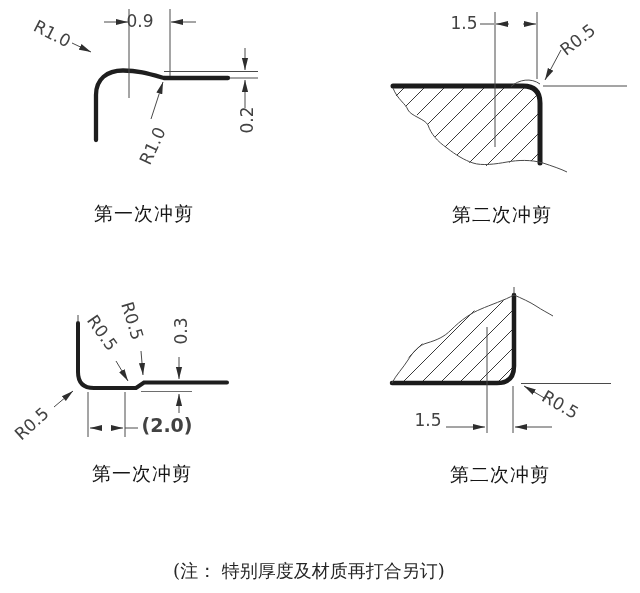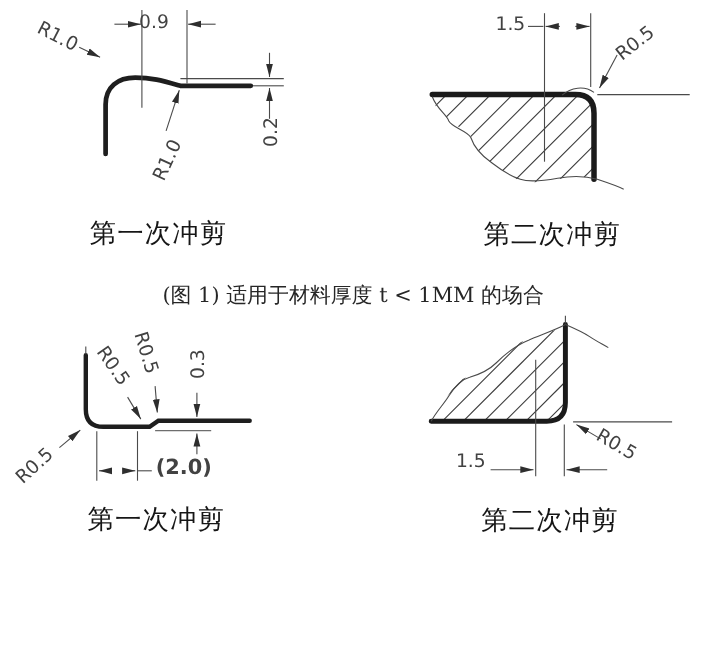--- a/index.html
+++ b/index.html
@@ -9,21 +9,21 @@
   }
   #linework{position:absolute;left:0;top:0;width:640px;height:593px;}
   .dim{
     position:absolute;font-family:"DejaVu Sans","Liberation Sans",sans-serif;
     font-size:17px;color:#424242;white-space:nowrap;line-height:1;
     transform:translate(-50%,-50%) rotate(var(--r,0deg));
   }
   .dim.big{font-size:19px;font-weight:bold;}
   .cap{
     position:absolute;font-family:Liberation Sans, sans-serif;
-    font-size:24px;color:#161616;white-space:nowrap;line-height:1;letter-spacing:1px;
+    font-size:19px;color:#161616;white-space:nowrap;line-height:1;letter-spacing:1px;
     transform:translate(-50%,-50%);
   }
   .subcap{
     position:absolute;font-family:"DejaVu Serif","Liberation Serif",serif;
     font-size:19px;color:#262626;white-space:nowrap;line-height:1;
     transform:translate(-50%,-50%);
   }
   .note{font-size:18px;}
 </style>
 </head>
@@ -147,15 +147,15 @@
   <div class="dim big" style="left:167px;top:425px">(2.0)</div>
 
   <div class="dim" style="left:428px;top:420px">1.5</div>
   <div class="dim" style="left:560px;top:405px;--r:30deg">R0.5</div>
 
   <div class="cap" style="left:144px;top:213px">第一次冲剪</div>
   <div class="cap" style="left:502px;top:214px">第二次冲剪</div>
   <div class="cap" style="left:142px;top:473px">第一次冲剪</div>
   <div class="cap" style="left:500px;top:474px">第二次冲剪</div>
 
-  <div class="subcap" style="left:321px;top:269px">(图 1)  适用于材料厚度 t &lt; 1MM 的场合</div>
+  <div class="subcap note" style="left:309px;top:571px">(注：  特别厚度及材质再打合另订)</div>
 
 </div>
 
 </body></html>

